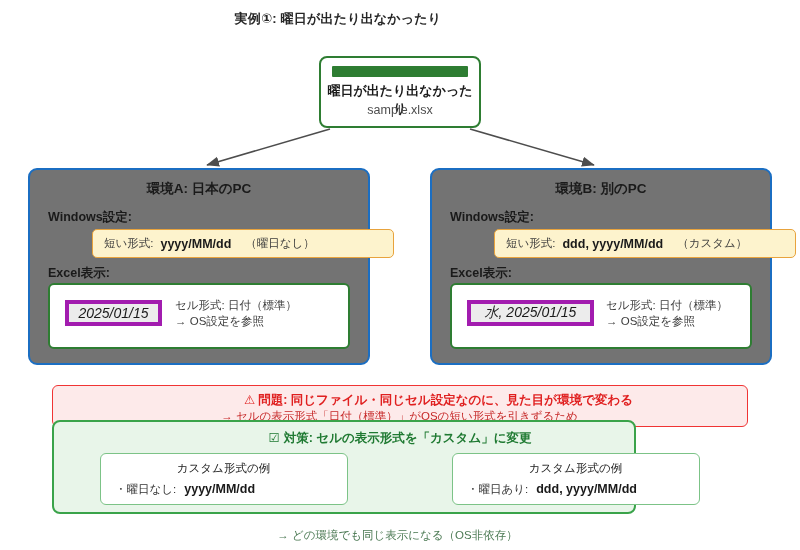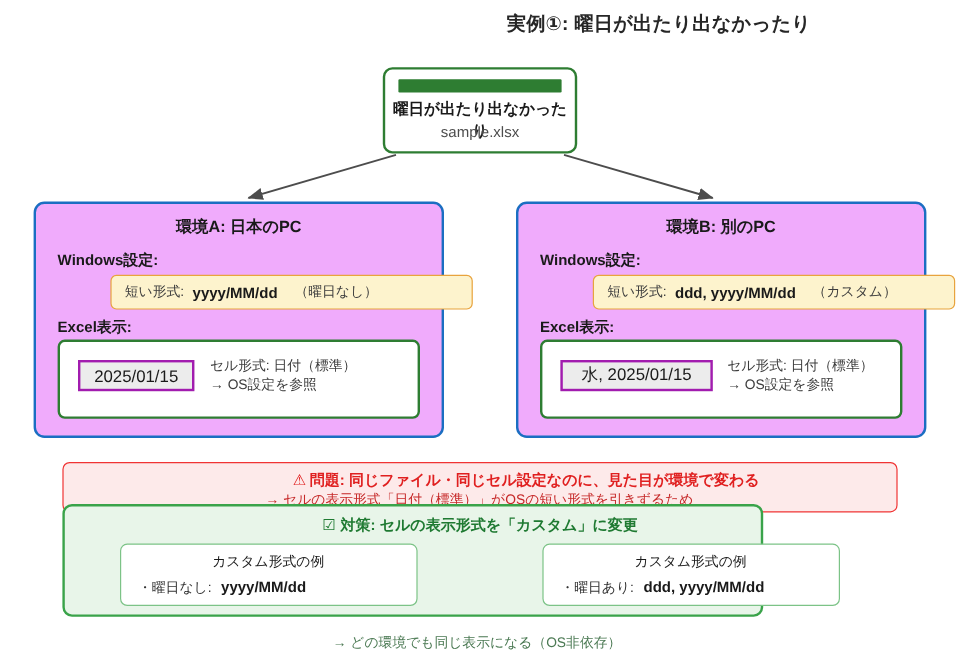--- a/index.html
+++ b/index.html
@@ -20,22 +20,22 @@
     inset: 0;
     width: 800px;
     height: 550px;
   }
   
   .page-title {
     position: absolute;
     left: 0;
     top: 10px;
     width: 676px;
-    text-align: right;
-    font-size: 16px;
+    text-align: center;
+    font-size: 13px;
     font-weight: bold;
     color: #262626;
     letter-spacing: .2px;
   }
   
   .arrow-layer {
     position: absolute;
     left: 0; top: 0;
     width: 800px; height: 550px;
     pointer-events: none;
@@ -77,21 +77,21 @@
     text-align: center;
     font-size: 12.5px;
     color: #4d4d4d;
   }
   
   .env-panel {
     position: absolute;
     top: 168px;
     width: 342px;
     height: 197px;
-    background: #f0abfc;
+    background: #737373;
     border: 2px solid #1b6ec2;
     border-radius: 9px;
     box-sizing: border-box;
   }
   .env-a { left: 28px; }
   .env-b { left: 430px; }
   .env-title {
     position: absolute;
     left: 0; top: 10px;
     width: 338px;
@@ -147,27 +147,28 @@
     height: 66px;
     background: #ffffff;
     border: 2px solid #2e7d32;
     border-radius: 6px;
     box-sizing: border-box;
   }
   .cell {
     position: absolute;
     top: 15px;
     background: #ececec;
-    border: 2px solid #a21caf;
+    border: 4px solid #a21caf;
     box-sizing: border-box;
     font-size: 14px;
     color: #1a1a1a;
     display: flex;
     align-items: center;
     justify-content: center;
+    font-style: italic;
   }
   .cell-a {
     left: 15px;
     width: 97px;
     height: 26px;
   }
   .cell-b {
     left: 15px;
     width: 127px;
     height: 26px;

